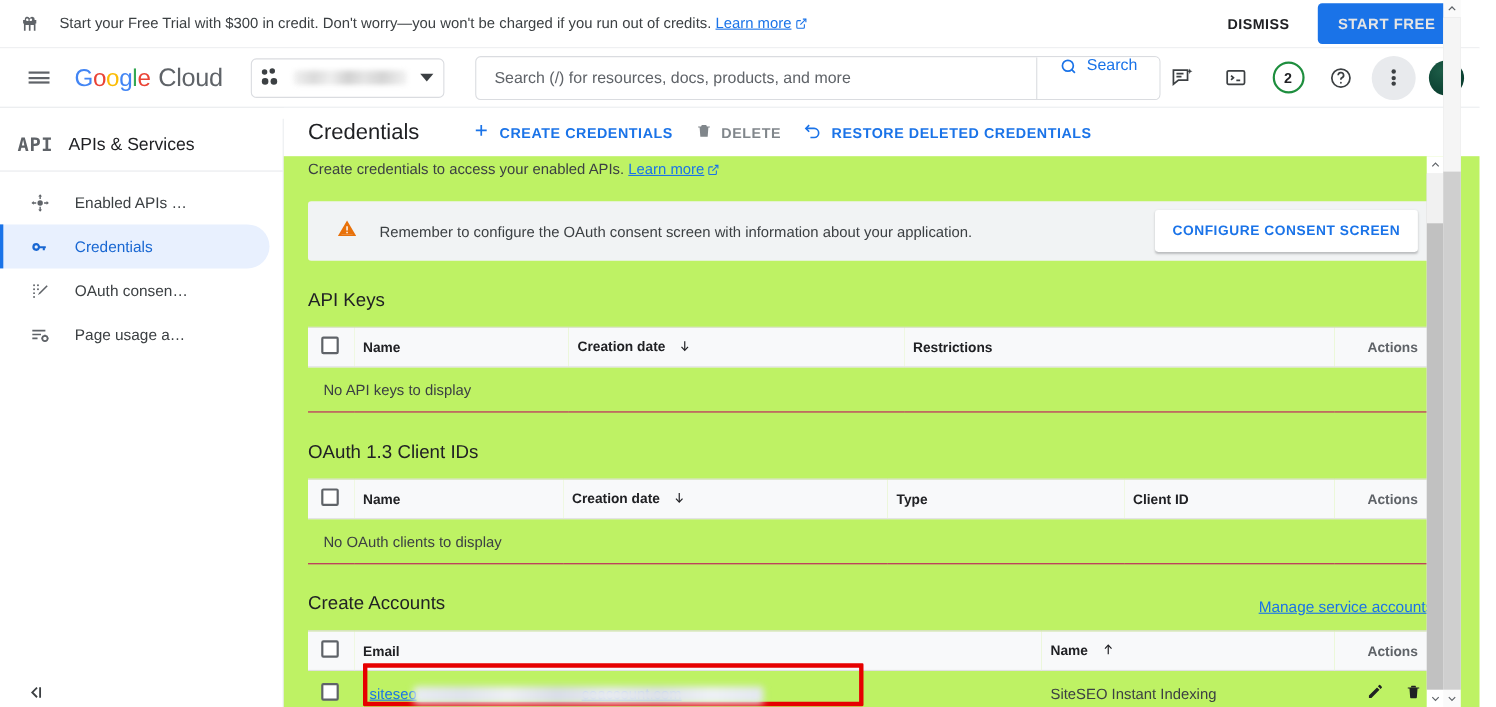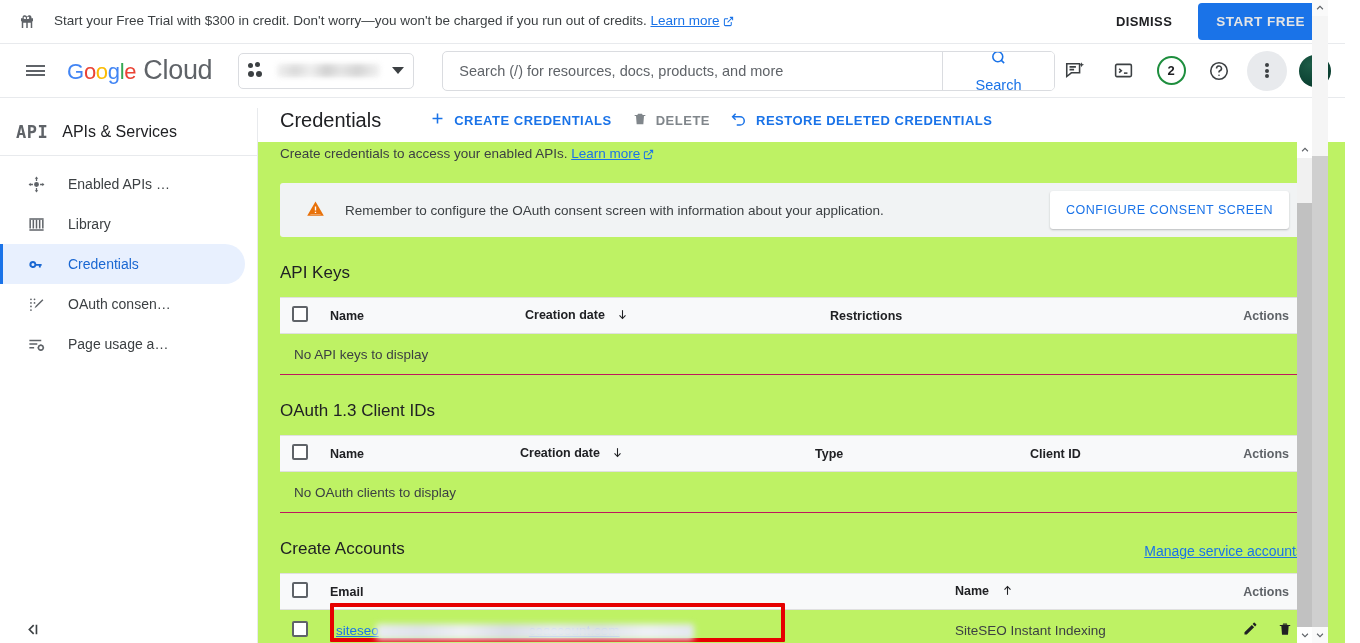--- a/index.html
+++ b/index.html
@@ -39,21 +39,21 @@
     position: absolute; top: 44px; left: 0; width: 1345px; height: 54px;
     background: #fff; display: flex; align-items: center; padding: 0 10px 0 18px;
     border-bottom: 1px solid #e8eaed;
   }
   .hamburger { width: 38px; height: 38px; display:flex; align-items:center; justify-content:center;
      cursor:pointer; border-radius:50%; }
   .ham-bar { width: 19px; height: 2px; background:#5f6368; margin: 2.5px 0; display:block; }
   .brand { margin-left: 14px; font-size: 22px; letter-spacing: -0.3px; display: flex; align-items: baseline;}
   .brand .g1{color:#4285F4}.brand .o1{color:#EA4335}.brand .o2{color:#FBBC05}
   .brand .g2{color:#4285F4}.brand .l1{color:#34A853}.brand .e1{color:#EA4335}
-  .brand .cloud { color: #5f6368; margin-left: 7px; font-size: 27px;}
+  .brand .cloud { color: #5f6368; margin-left: 7px; font-size: 23px;}
 
   .proj-chip {
     margin-left: 26px; height: 36px; min-width: 176px;
     border: 1px solid #dadce0; border-radius: 5px; display:flex; align-items:center;
     padding: 0 9px; cursor: pointer; gap: 8px;
   }
   .proj-dots { width: 17px; height: 17px; position: relative; flex: none;}
   .proj-dots i { position:absolute; background:#3c4043; border-radius:50%; display:block;}
   .proj-dots i:nth-child(1){width:5px;height:5px;left:0;top:1px;}
   .proj-dots i:nth-child(2){width:5px;height:5px;left:7px;top:0px;}
@@ -73,23 +73,22 @@
     overflow: hidden; background: #fff;
   }
   .search-input {
     flex: 1; border: none; outline: none; height: 100%; padding: 0 16px;
     font-size: 14.5px; color: #3c4043; font-family: inherit; background: transparent;
   }
   .search-input::placeholder { color: #5f6368; }
   .search-btn {
     height: 100%; min-width: 112px; border: none; border-left: 1px solid #dadce0;
     background: #fff; color: #1a73e8; font-size: 14.5px; font-weight: 500;
-    display:flex; align-items:center; justify-content:center; gap: 8px; cursor: pointer;
+    display:flex; align-items:flex-start; justify-content:center; gap: 8px; cursor: pointer;
     font-family: inherit;
-    flex-direction: column;
   }
   .bar-icons { margin-left: auto; display: flex; align-items: center; gap: 8px; padding-right: 4px;}
   .ibtn { width: 40px; height: 40px; border-radius: 50%; display:flex; align-items:center;
      justify-content:center; cursor:pointer; color:#3c4043; background: none; border:none;}
   .badge-ring {
     width: 29px; height: 29px; border-radius: 50%; border: 2px solid #1e8e3e;
     display:flex; align-items:center; justify-content:center;
     font-size: 13px; font-weight: 600; color:#202124;
   }
   .ibtn.filled { background: #e8eaed; }
@@ -154,21 +153,21 @@
   .subtitle a { color:#1a73e8; text-decoration:underline; cursor:pointer;}
 
   .notice {
     margin-top: 20px; margin-right: 22px; background: #f1f3f4; border-radius: 3px;
     height: 54px; display: flex; align-items: center; padding: 0 14px 0 26px;
   }
   .warn-tri { flex:none; margin-right: 20px; }
   .notice-text { font-size: 13.5px; color: #3c4043; }
   .notice-btn {
     margin-left: auto; background: #fff; border: none; border-radius: 3px;
-    color: #1a73e8; font-size: 12.5px; font-weight: 400; letter-spacing: .5px;
+    color: #1a73e8; font-size: 12.5px; font-weight: 700; letter-spacing: .5px;
     padding: 12px 16px; cursor: pointer; font-family: inherit;
     box-shadow: 0 1px 2px rgba(60,64,67,.3);
   }
 
   .section { margin-top: 26px; margin-right: 22px; }
   .section-head { display: flex; align-items: flex-end; }
   .section-title { font-size: 17px; color: #202124; }
   .section-link { margin-left:auto; font-size: 14px; color:#1a73e8;
      text-decoration: underline; cursor: pointer; }
 
@@ -334,29 +333,20 @@
 
       <div class="nav-item">
         <span class="nicon">
           <svg width="19" height="19" viewBox="0 0 24 24" fill="currentColor">
             <path d="M12 2l2.2 2.6h-1.4v2.9h-1.6V4.6H9.8L12 2zm0 20l-2.2-2.6h1.4v-2.9h1.6v2.9h1.4L12 22zM2 12l2.6-2.2v1.4h2.9v1.6H4.6v1.4L2 12zm20 0l-2.6 2.2v-1.4h-2.9v-1.6h2.9V9.8L22 12zm-10-3.1A3.1 3.1 0 1 1 8.9 12 3.1 3.1 0 0 1 12 8.9z"></path>
           </svg>
         </span>
         <span>Enabled APIs …</span>
       </div>
 
-      <div class="nav-item">
-        <span class="nicon">
-          <svg width="19" height="19" viewBox="0 0 24 24" fill="none" stroke="currentColor" stroke-width="1.9">
-            <path d="M4 6v11M8 6v11M12 6v11M16 6v11M20 6v11"></path>
-              <path d="M3 19h18M3 5h18"></path>
-          </svg>
-        </span>
-        <span>Library</span>
-      </div>
 
       <div class="nav-item active">
         <span class="nicon">
           <svg width="19" height="19" viewBox="0 0 24 24" fill="currentColor">
             <path d="M7.5 7.5a4.5 4.5 0 1 0 4.24 6h3.26v2.2h2.4v-2.2h1.1V11.3H11.74A4.5 4.5 0 0 0 7.5 7.5zm0 2.6A1.9 1.9 0 1 1 5.6 12a1.9 1.9 0 0 1 1.9-1.9z"></path>
           </svg>
         </span>
         <span>Credentials</span>
       </div>
 

